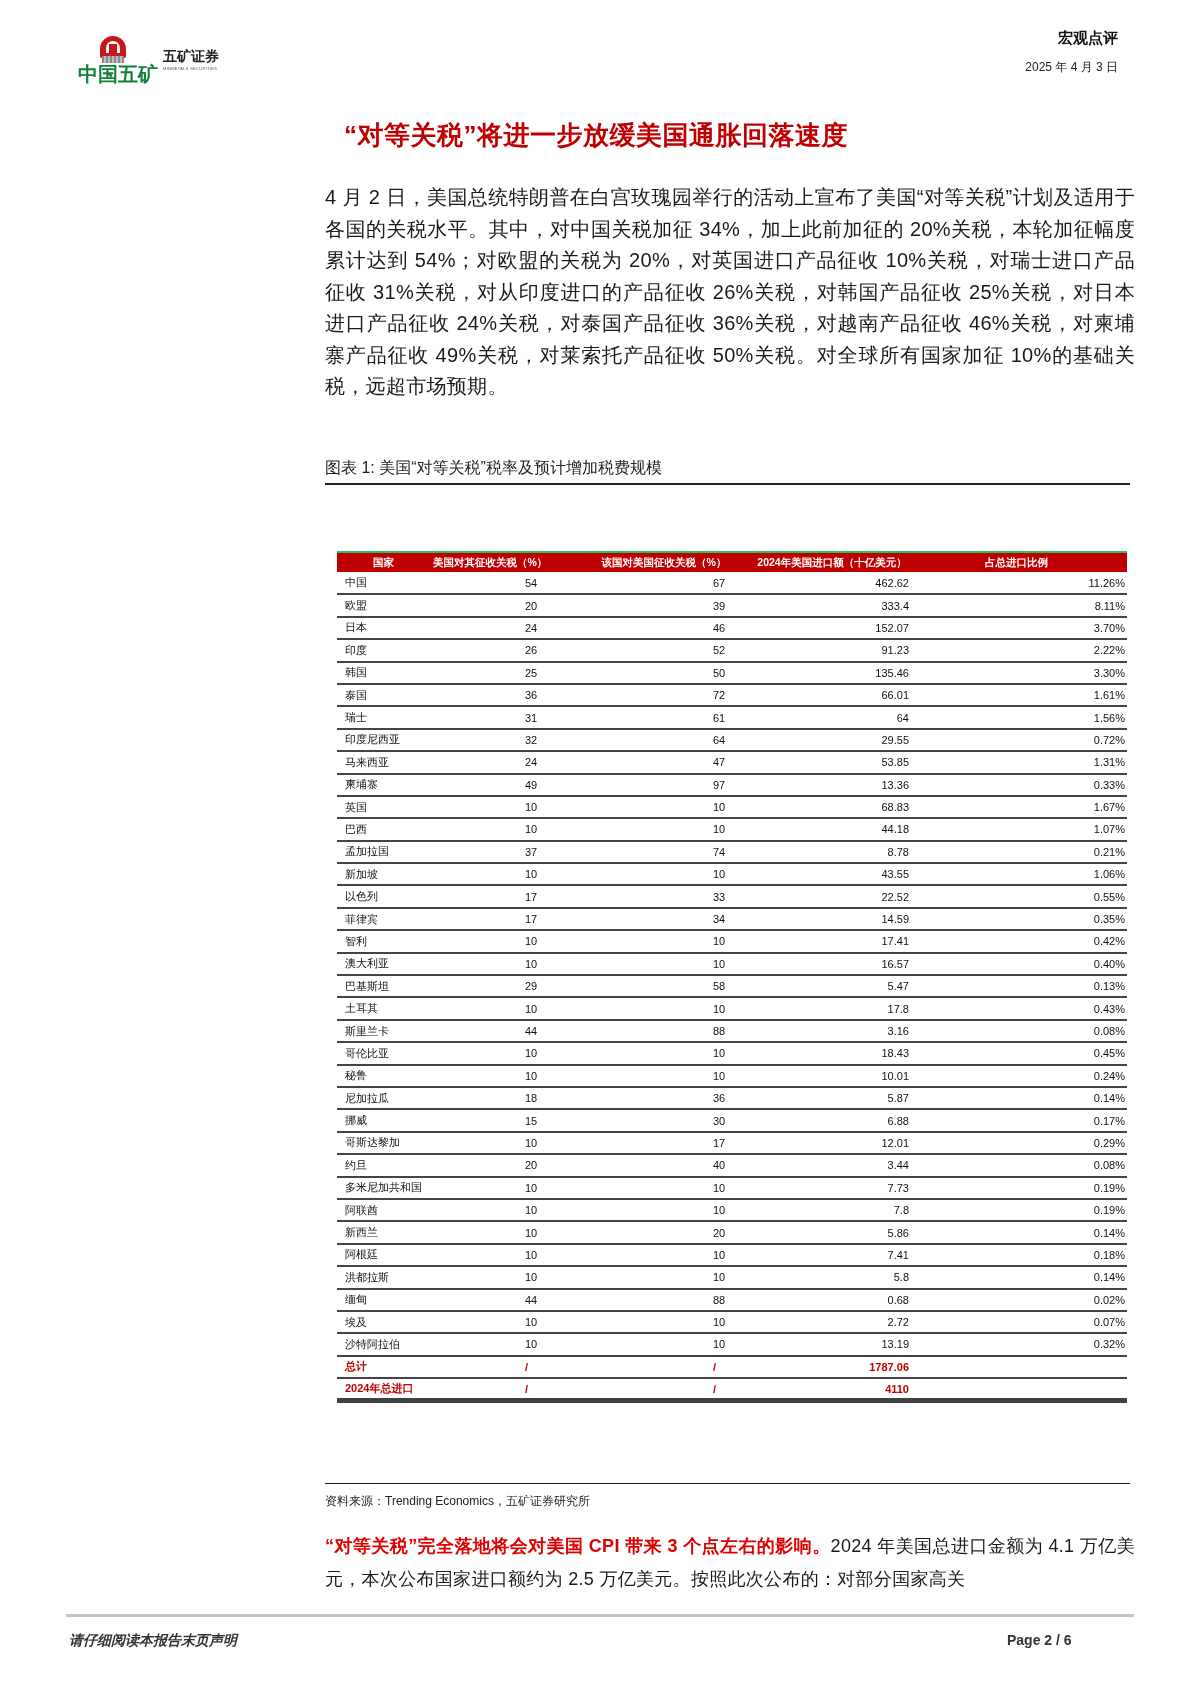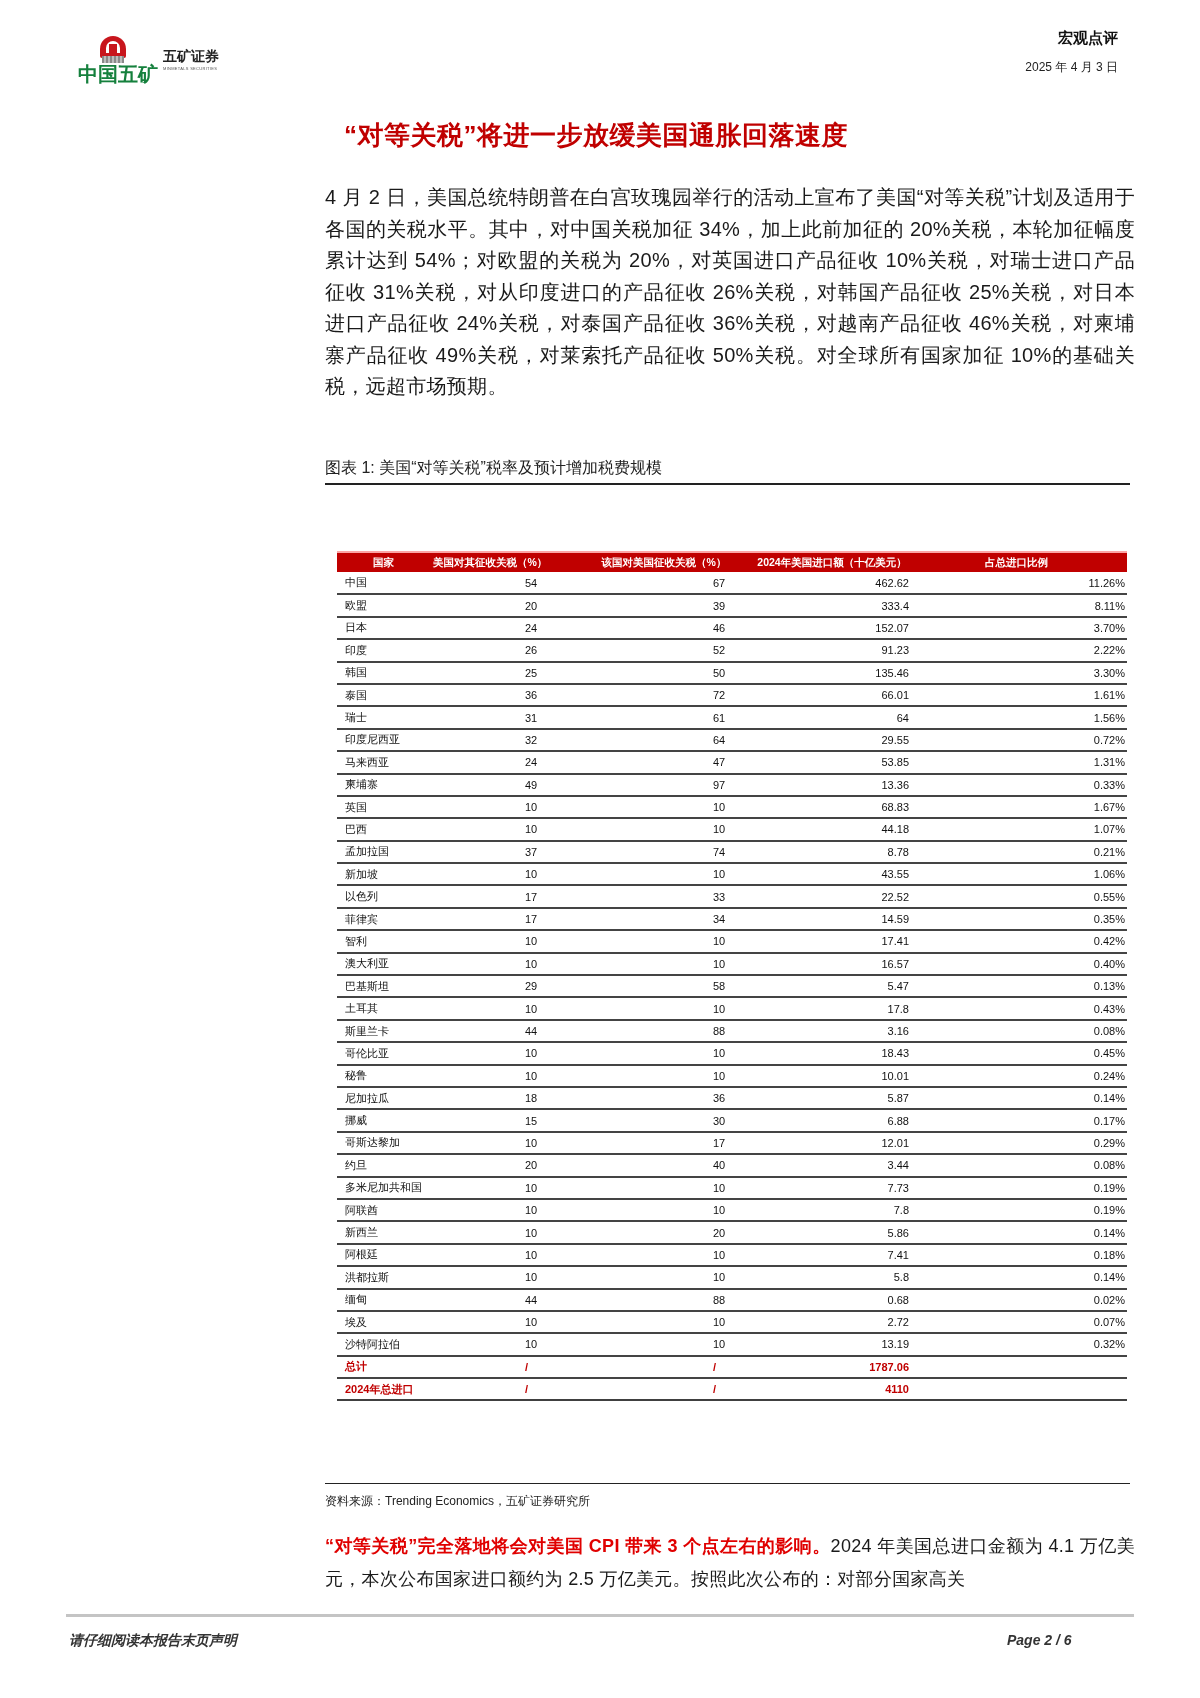--- a/index.html
+++ b/index.html
@@ -25,48 +25,48 @@
 
   
   .para { position: absolute; left: 325px; top: 182px; width: 810px; font-size: 20px; line-height: 31.5px; color: #1a1a1a; text-align: justify; letter-spacing: 0.3px; }
 
   
   .fig-caption { position: absolute; left: 325px; top: 458px; font-size: 16px; color: #222; }
   .fig-rule { position: absolute; left: 325px; top: 483px; width: 805px; height: 2px; background: #222; }
 
   
   .tbl { position: absolute; left: 337px; top: 551px; width: 790px; border-collapse: collapse; font-size: 11px; }
-  .tbl th { background: #c00000; color: #fff; font-weight: bold; height: 20px; padding: 0 4px; white-space: nowrap; font-size: 10.5px; border-top: 2px solid #fca5a5; }
+  .tbl th { background: #c00000; color: #fff; font-weight: bold; height: 20px; padding: 0 4px; white-space: nowrap; font-size: 10.5px; border-top: 2px solid #22c55e; }
   .tbl td { height: 22.4px; padding: 0 4px; border-bottom: 2px solid #444; white-space: nowrap; color: #111; }
   .tbl td.c0 { text-align: left; padding-left: 8px; width: 92px; }
   .tbl td.c1 { text-align: center; width: 160px; }
   .tbl td.c2 { text-align: right; width: 150px; padding-right: 0; }
   .tbl td.c3 { text-align: right; width: 186px; padding-right: 0; }
   .tbl td.c4 { text-align: right; width: 202px; padding-right: 2px; }
   .tbl th.h0 { text-align: left; padding-left: 36px; }
   .tbl th.h1 { text-align: left; }
   .tbl th.h2 { }
   .tbl th.h3 { text-align: center; }
   .tbl th.h4 { text-align: left; padding-left: 60px; }
   .tbl tr.red td { color: #c00000; font-weight: bold; }
-  .tbl tr.last td { border-bottom: 2px solid #404040; }
+  .tbl tr.last td { border-bottom: 5px solid #404040; }
 
   .c1-num { display: inline-block; width: 100%; text-align: left; padding-left: 92px; }
   .c2-num { display: inline-block; width: 100%; text-align: left; padding-left: 120px; }
   .c3-num { display: inline-block; width: 100%; text-align: right; padding-right: 16px; }
 
   .src-rule { position: absolute; left: 325px; top: 1483px; width: 805px; height: 1px; background: #222; }
   .source { position: absolute; left: 325px; top: 1493px; font-size: 12px; color: #222; }
 
   .para2 { position: absolute; left: 325px; top: 1530px; width: 810px; font-size: 18px; line-height: 33px; color: #1a1a1a; text-align: justify; letter-spacing: 0.3px; }
   .para2 .hl { color: #e00000; font-weight: bold; }
 
   .footer-rule { position: absolute; left: 66px; top: 1614px; width: 1068px; height: 3px; background: #c4c4c4; }
   .footer-left { position: absolute; left: 69px; top: 1632px; font-size: 14px; font-style: italic; font-weight: bold; color: #333; }
-  .footer-right { position: absolute; left: 1007px; top: 1632px; font-size: 14px; font-style: italic; font-weight: bold; color: #333; }
+  .footer-right { position: absolute; left: 1007px; top: 1632px; font-size: 14px; font-weight: bold; color: #333; }
 </style>
 </head>
 <body>
 
 <div class="logo-block">
   <div class="logo-emblem">
     <div class="ring"></div>
       <div class="inner"></div>
       <div class="gate"></div>
       <div class="base"></div>

